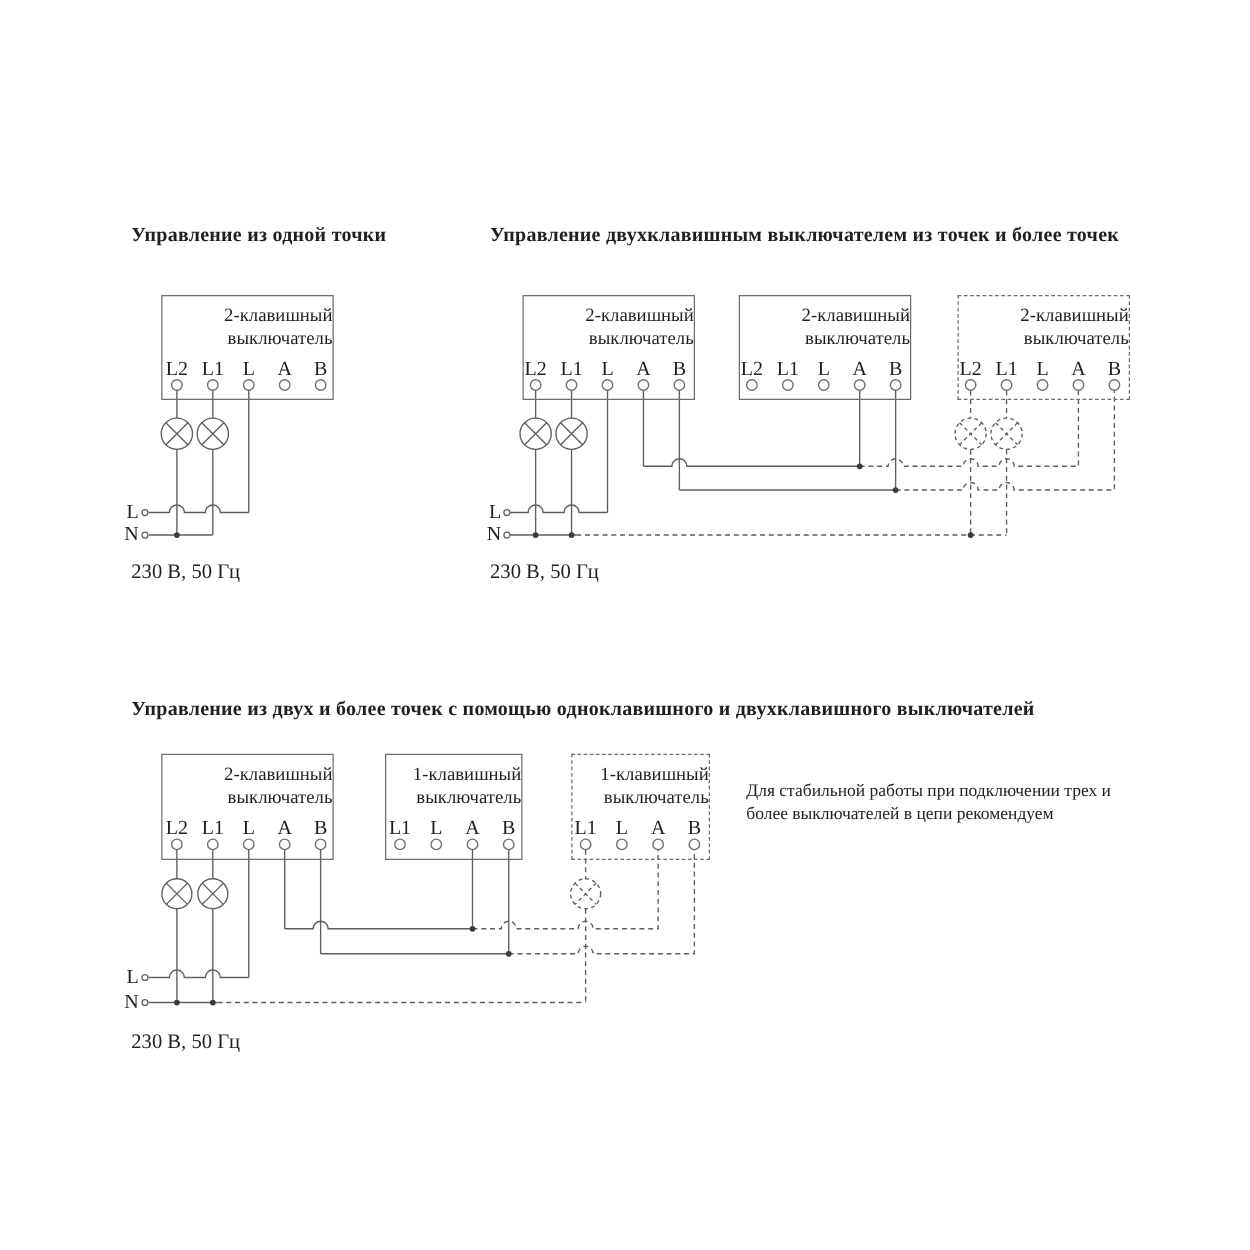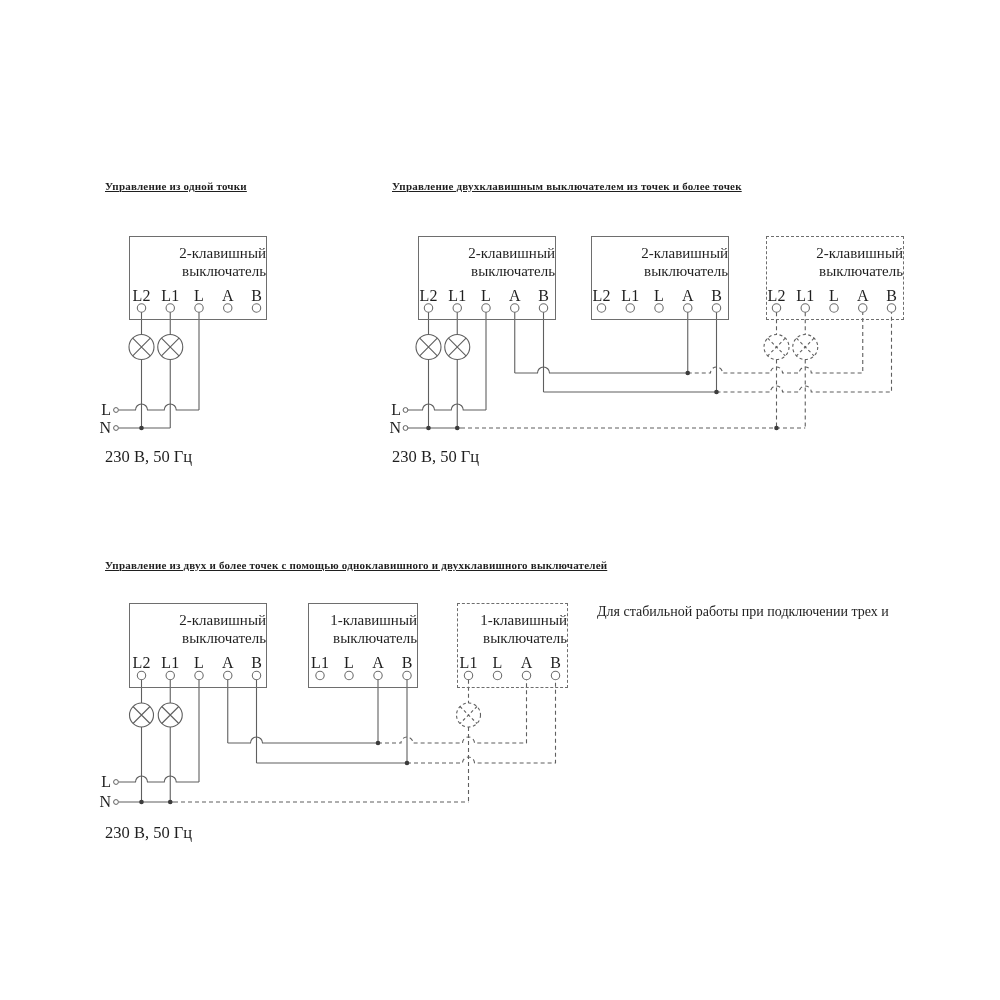--- a/index.html
+++ b/index.html
@@ -1,21 +1,21 @@
 <!DOCTYPE html>
 <html><head>
 <meta charset="utf-8">
 <style>
   html,body{margin:0;padding:0;}
   body{
     width:1000px;height:1000px;position:relative;background:#ffffff;
     font-family:"Liberation Serif","DejaVu Serif",serif;color:#1f1f1f;
     overflow:hidden;
   }
-  .sec-title{position:absolute;font-weight:bold;font-size:11px;white-space:nowrap;letter-spacing:.2px;text-decoration:underline;}
+  .sec-title{position:absolute;font-weight:bold;font-size:16px;white-space:nowrap;letter-spacing:.2px;}
   .box{position:absolute;border:1px solid #6e6e6e;box-sizing:border-box;text-align:right;padding-top:8px;background:transparent;}
   .box.dashed{border-style:dashed;}
   .bt{font-size:15px;line-height:17.5px;white-space:nowrap;}
   .tl{position:absolute;transform:translateX(-50%);font-size:16px;white-space:nowrap;text-align:right;}
   .srcl{position:absolute;width:16px;text-align:right;font-size:16px;line-height:16px;}
   .cap{position:absolute;font-size:16.5px;white-space:nowrap;}
   .note{position:absolute;font-size:14px;line-height:17.6px;color:#222222;}
   svg.wiring{position:absolute;left:0;top:0;}
   .w{fill:none;stroke:#5f5f5f;stroke-width:1.1;}
   .wd{fill:none;stroke:#5f5f5f;stroke-width:1.1;stroke-dasharray:4 3;}
@@ -258,20 +258,21 @@
 
   <div class="box dashed" style="left:457px;top:603px;width:111px;height:85px">
     <div class="bt">1-клавишный</div>
     <div class="bt">выключатель</div>
   </div>
   <span class="tl" style="left:468.5px;top:654px">L1</span>
   <span class="tl" style="left:497.5px;top:654px">L</span>
   <span class="tl" style="left:526.5px;top:654px">A</span>
   <span class="tl" style="left:555.5px;top:654px">B</span>
 
-  <div class="note" style="left:597px;top:603px">
+  <div class="note" style="left:597px;top:625px">
     <div>Для стабильной работы при подключении трех и</div>
+    <div>более выключателей в цепи рекомендуем</div>
   </div>
 
   <span class="srcl" style="left:95px;top:774px">L</span>
   <span class="srcl" style="left:95px;top:794px">N</span>
   <div class="cap" style="left:105px;top:823px">230 В, 50 Гц</div>
 </div>
 
 </body></html>

